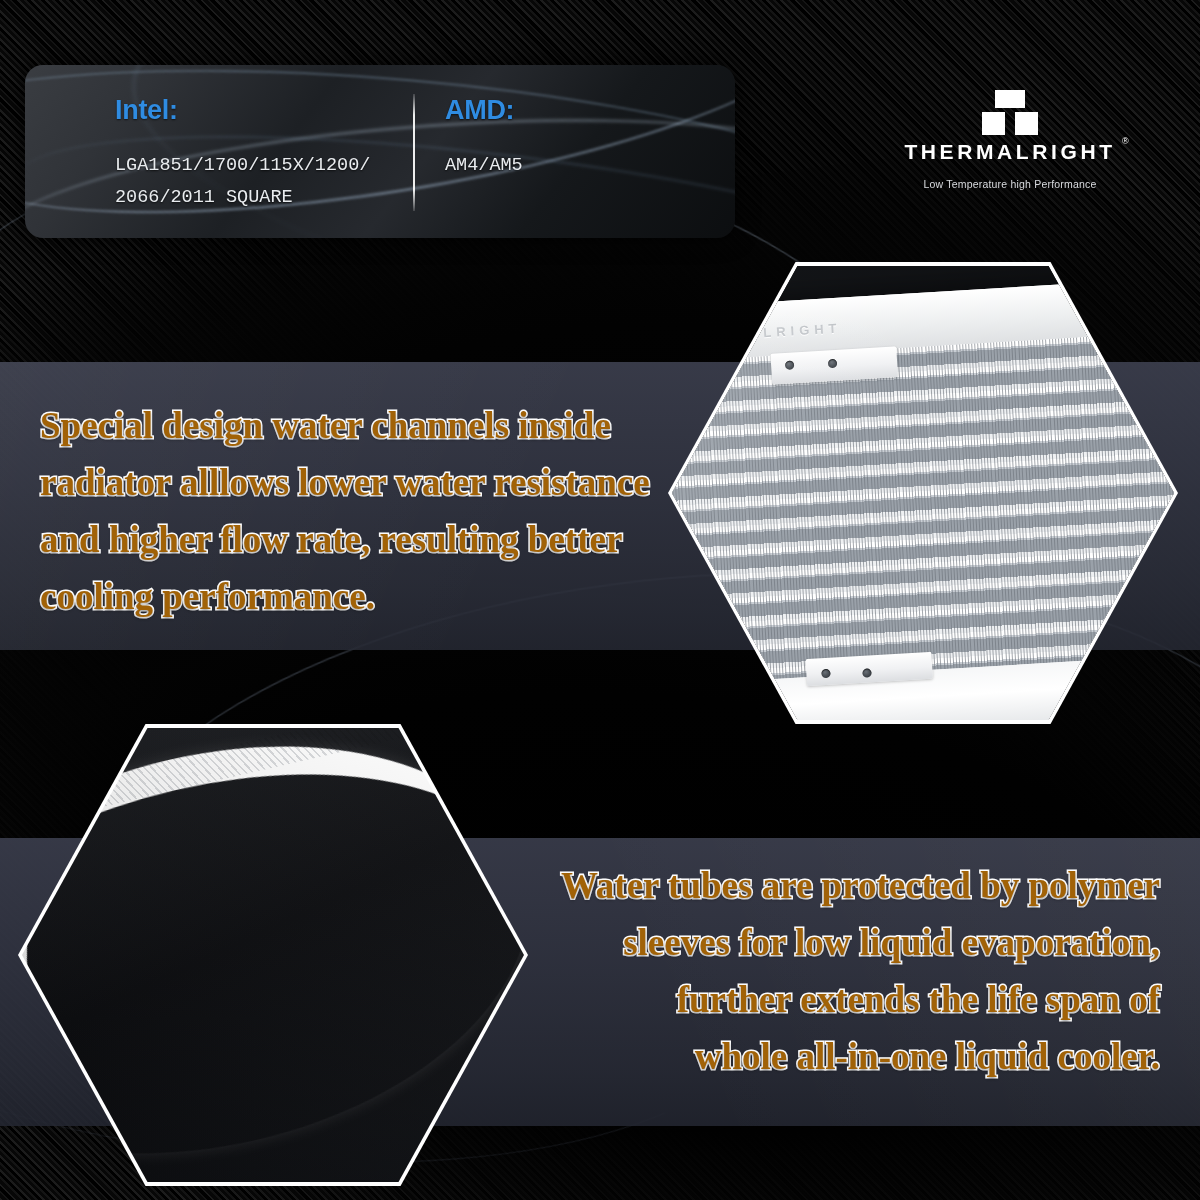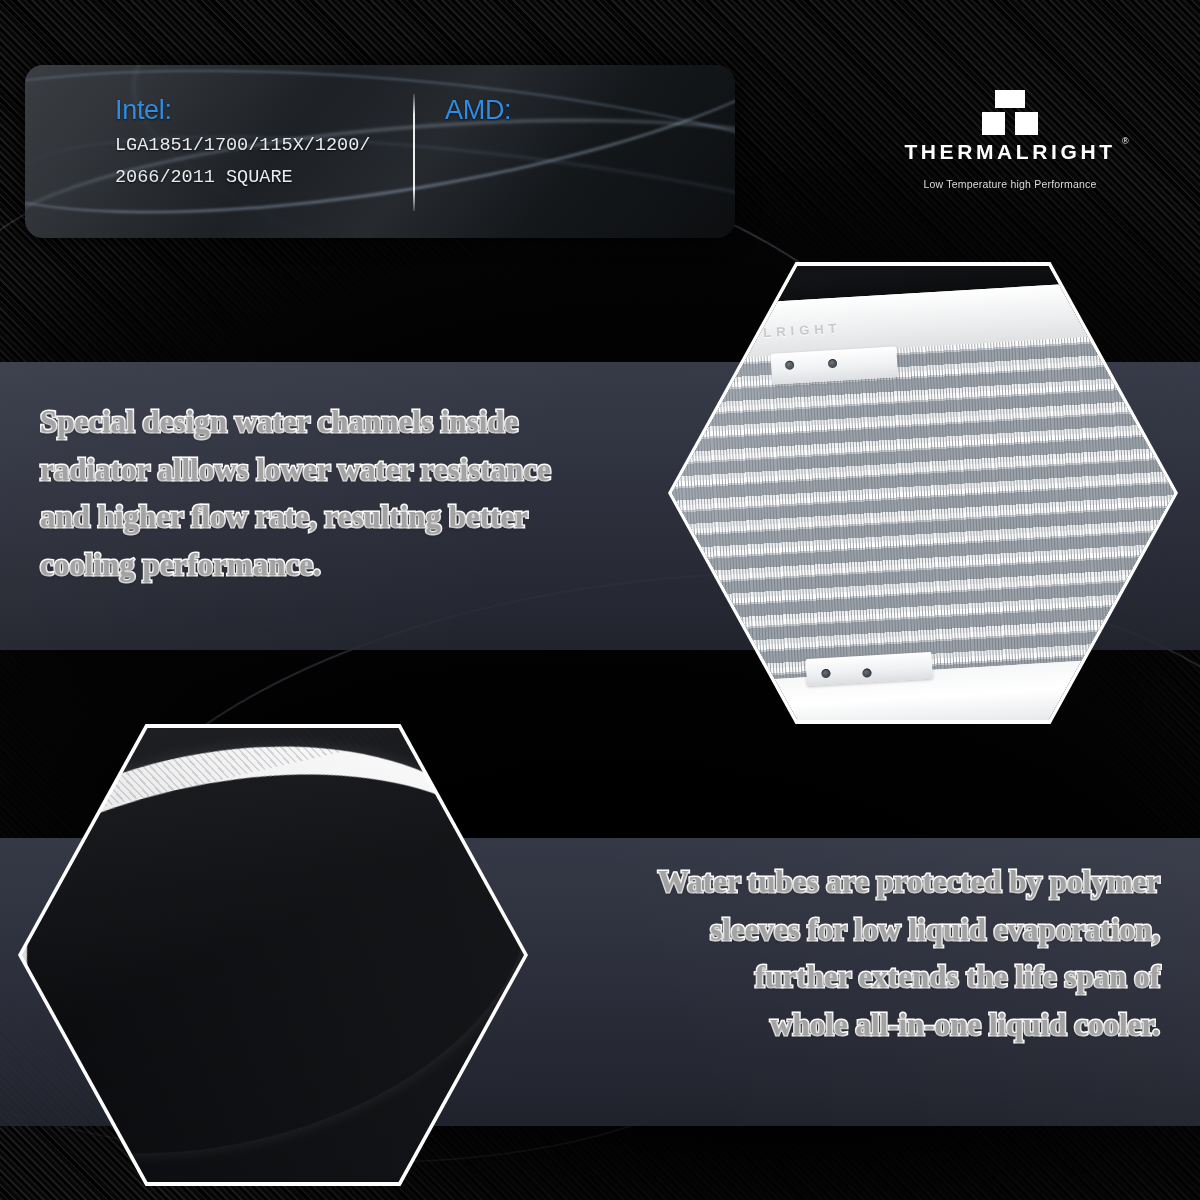--- a/index.html
+++ b/index.html
@@ -168,24 +168,24 @@
   .socket-col {
     position:absolute;
     z-index:4;
   }
   .col-intel { left:90px;  top:30px; width:280px; }
   .col-amd   { left:420px; top:30px; width:240px; }
 
   .socket-head {
     color:#2f8ce2;
     font-size:27px;
-    font-weight:normal;
+    font-weight:bold;
     letter-spacing:-0.3px;
     line-height:1.15;
-    margin-bottom:4px;
+    margin-bottom:24px;
     text-shadow:0 1px 2px rgba(0,0,0,0.6);
   }
   .socket-list {
     color:#e9ecef;
     font-size:18.5px;
     line-height:1.72;
     font-weight:400;
     text-shadow:0 1px 2px rgba(0,0,0,0.7);
     white-space:pre-line;
     font-family:Liberation Mono, monospace;
@@ -250,23 +250,23 @@
     margin-top:15px;
     white-space:nowrap;
   }
 
   
   .feature-copy {
     position:absolute;
     z-index:6;
     font-family:"Liberation Serif", serif;
     font-weight:bold;
-    font-size:31px;
+    font-size:37px;
     line-height:1.54;
-    color:#a3a3a3;
+    color:#a16207;
     -webkit-text-stroke:3.2px #ffffff;
     paint-order:stroke fill;
     text-shadow:0 2px 3px rgba(0,0,0,0.35);
     white-space:pre-line;
   }
   .copy-left  { left:40px;  top:398px; width:620px; text-align:left;  }
   .copy-right { left:548px; top:858px; width:612px; text-align:right; }
 
   
   .hex {
@@ -446,20 +446,21 @@
     <div class="socket-col col-intel">
       <div class="socket-head">Intel:</div>
       <div class="socket-list">LGA1851/1700/115X/1200/
 2066/2011 SQUARE</div>
     </div>
 
     <div class="socket-div"></div>
 
     <div class="socket-col col-amd">
       <div class="socket-head">AMD:</div>
+      <div class="socket-list">AM4/AM5</div>
     </div>
   </div>
 
   <div class="brand">
     <div class="brand-mark">
       <span class="bar"></span>
       <span class="sq-l"></span>
       <span class="sq-r"></span>
     </div>
     <div class="brand-name">THERMALRIGHT<span class="brand-reg">®</span></div>

